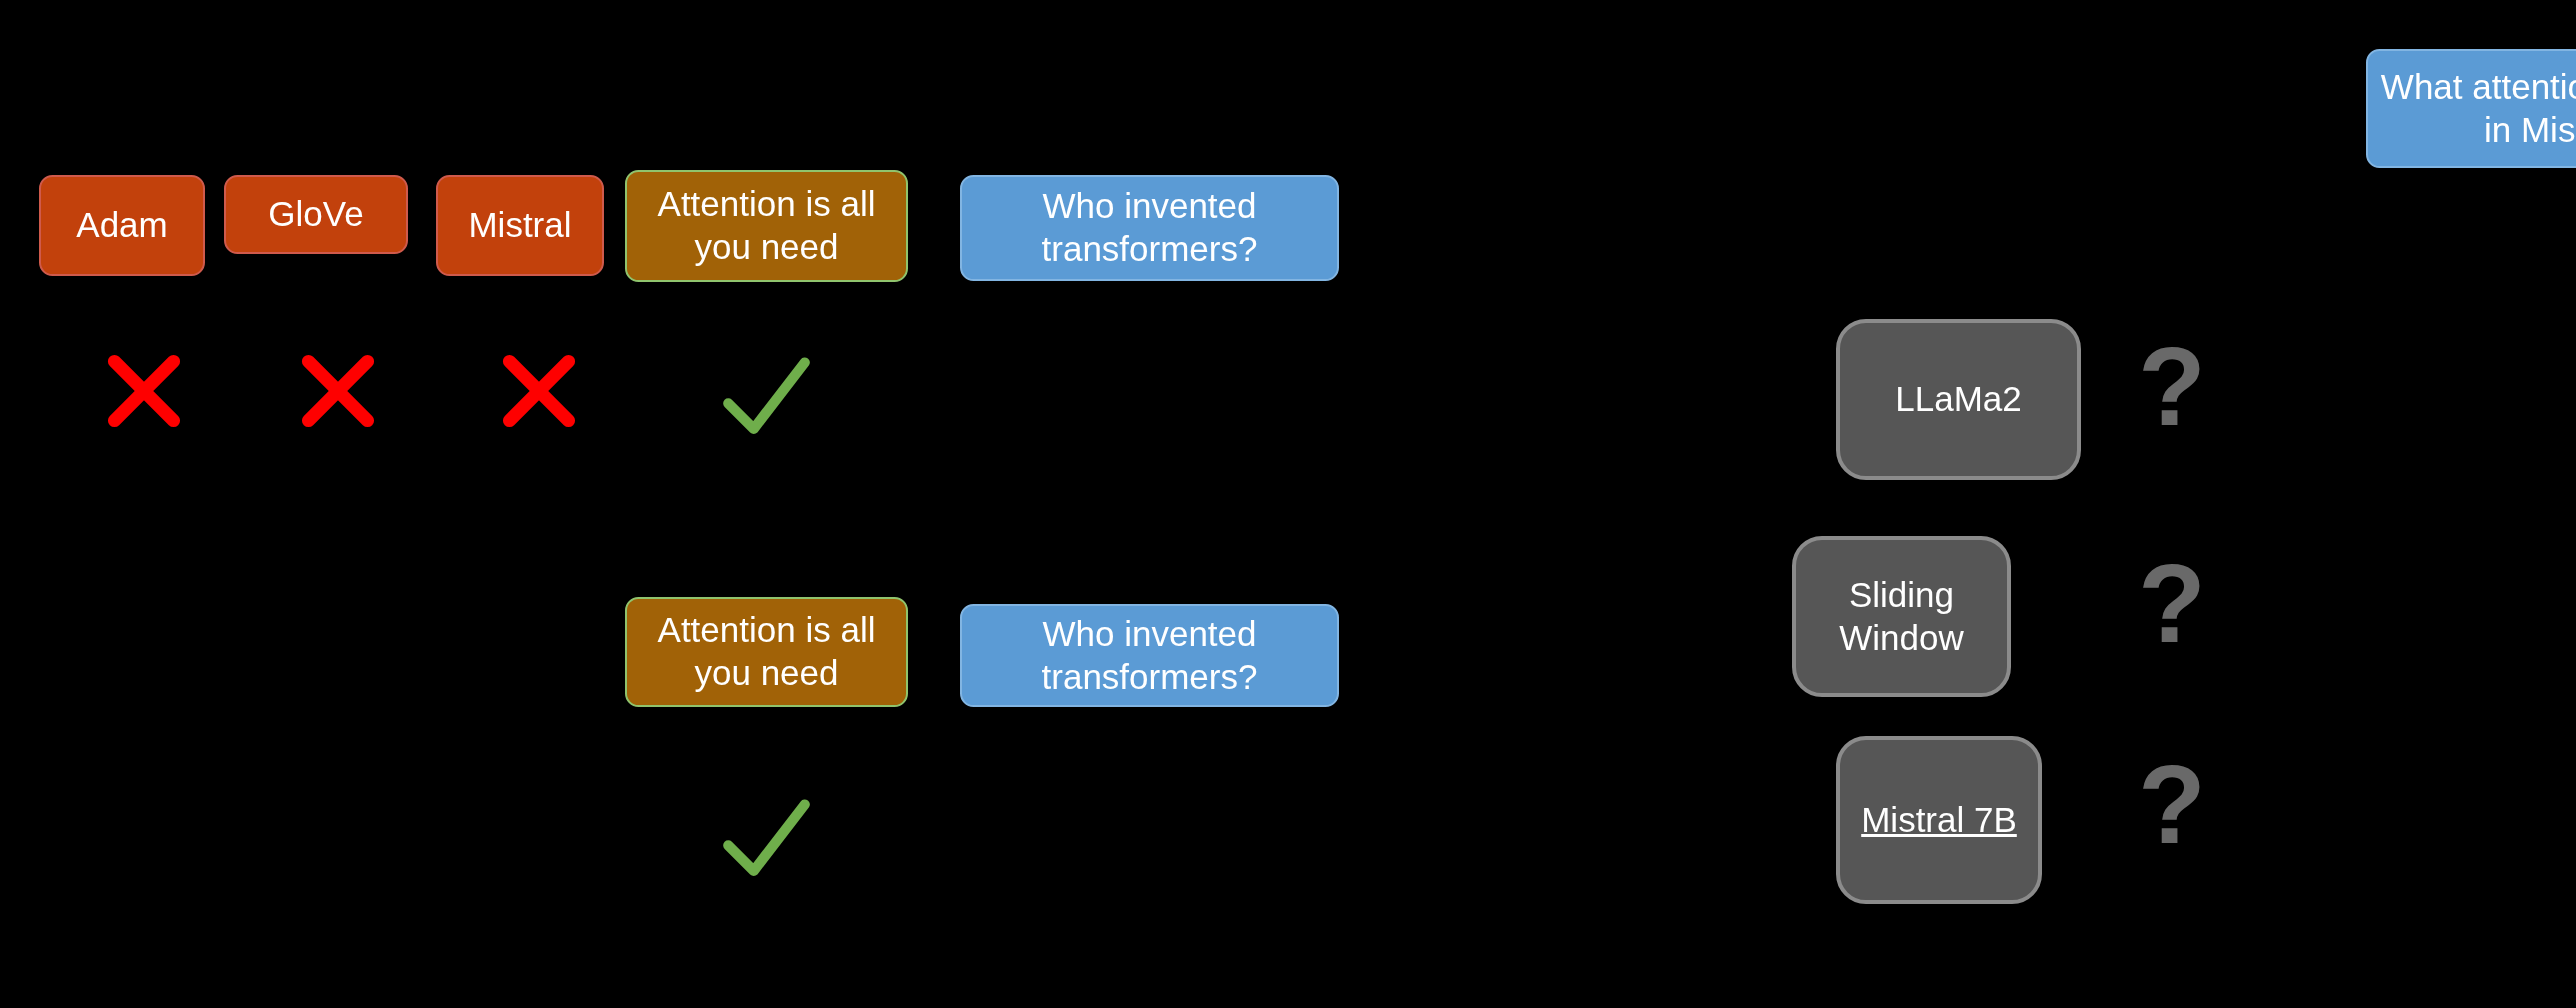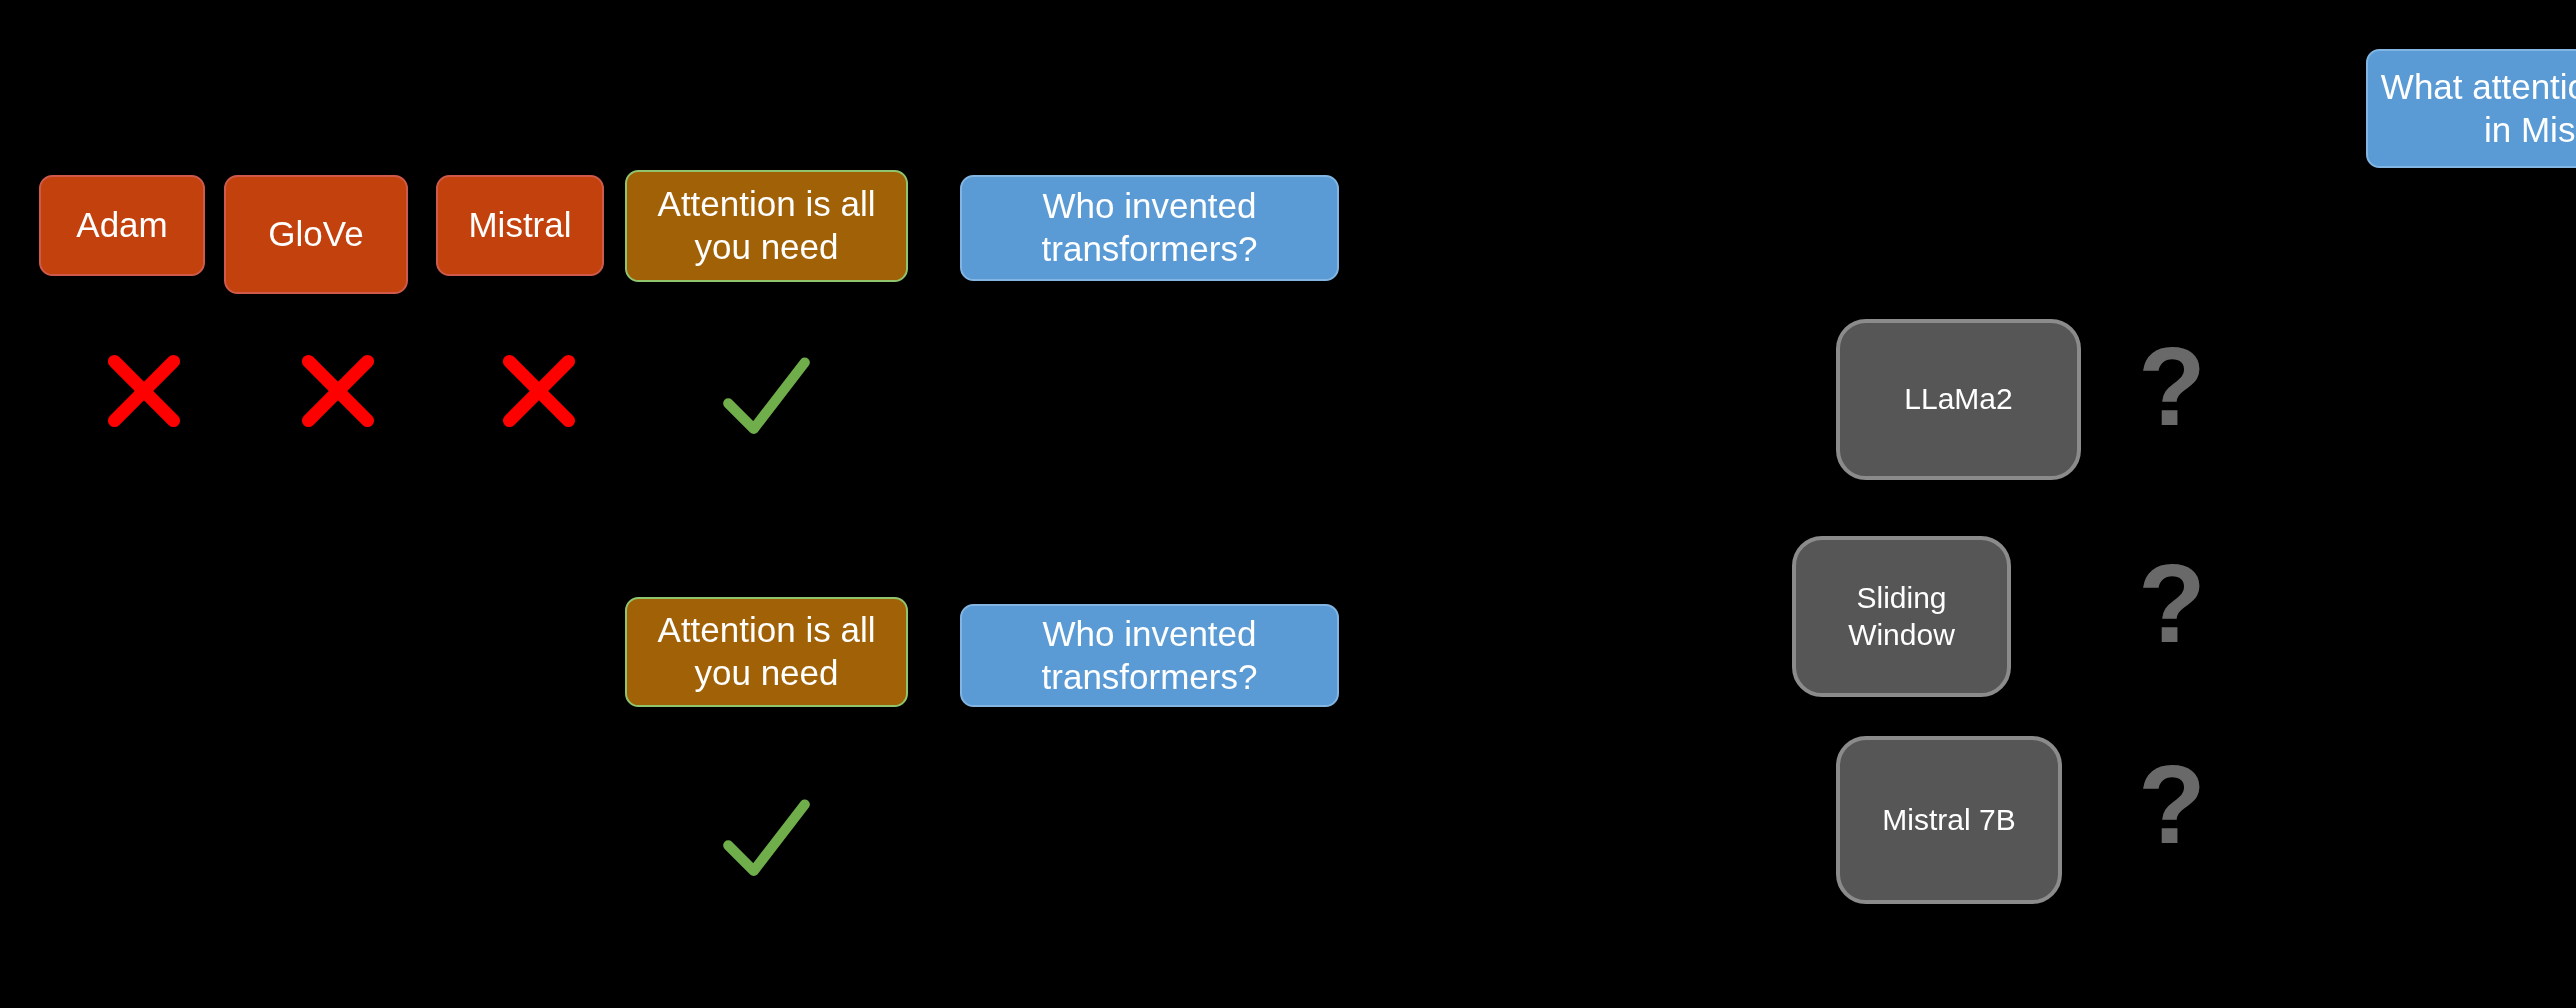--- a/index.html
+++ b/index.html
@@ -24,36 +24,36 @@
     border-radius: 13.4px;
     padding: 4.1px 12.4px;
   }
   .red   { background: #c2410c; border: 2.6px solid #cf5a4c; }
   .green { background: #a16207; border: 2.6px solid #90c46d; }
   .blue  { background: #5b9bd5; border: 2.6px solid #82b5e2; }
   .gray  {
     background: #565656;
     border: 4.6px solid #8b8b8b;
     border-radius: 30px;
-    font-size: 30px;
+    font-size: 35px;
   }
   
   .pos-adam      { left: 39px;   top: 175px;  width: 166px; height: 101px; }
-  .pos-glove     { left: 224px;  top: 175px;  width: 184px; height: 119px; }
+  .pos-glove     { left: 224px;  top: 175px;  width: 184px; height: 79px; }
   .pos-resnet    { left: 436px;  top: 175px;  width: 168px; height: 101px; }
   .pos-attn1     { left: 625px; top: 170px;  width: 283px; height: 112px; }
   .pos-query1    { left: 960px; top: 175px;  width: 379px; height: 106px; }
   
   .pos-attn2     { left: 625px; top: 597px; width: 283px; height: 110px; }
   .pos-query2    { left: 960px; top: 604px; width: 379px; height: 103px; }
   
   .pos-mquery    { left: 2366px; top: 49px;   width: 376px; height: 119px; }
   .pos-llama     { left: 1836px; top: 319px;  width: 245px; height: 161px; }
   .pos-sliding   { left: 1792px; top: 536px; width: 219px; height: 161px; justify-content: center; }
-  .pos-mistral   { left: 1836px; top: 736px; width: 226px; height: 168px; }
+  .pos-mistral   { left: 1836px; top: 736px; width: 206px; height: 168px; text-decoration: underline; }
   
   .mark { position: absolute; }
   .pos-cross-1 { left: 103px; top: 350px; width: 82px; height: 82px; }
   .pos-cross-2 { left: 297px; top: 350px; width: 82px; height: 82px; }
   .pos-cross-3 { left: 498px; top: 350px; width: 82px; height: 82px; }
   .pos-check-1 { left: 719px; top: 354px;  width: 95px; height: 85px; }
   .pos-check-2 { left: 719px; top: 796px; width: 95px; height: 85px; }
   .qmark {
     position: absolute;
     color: #696969;

